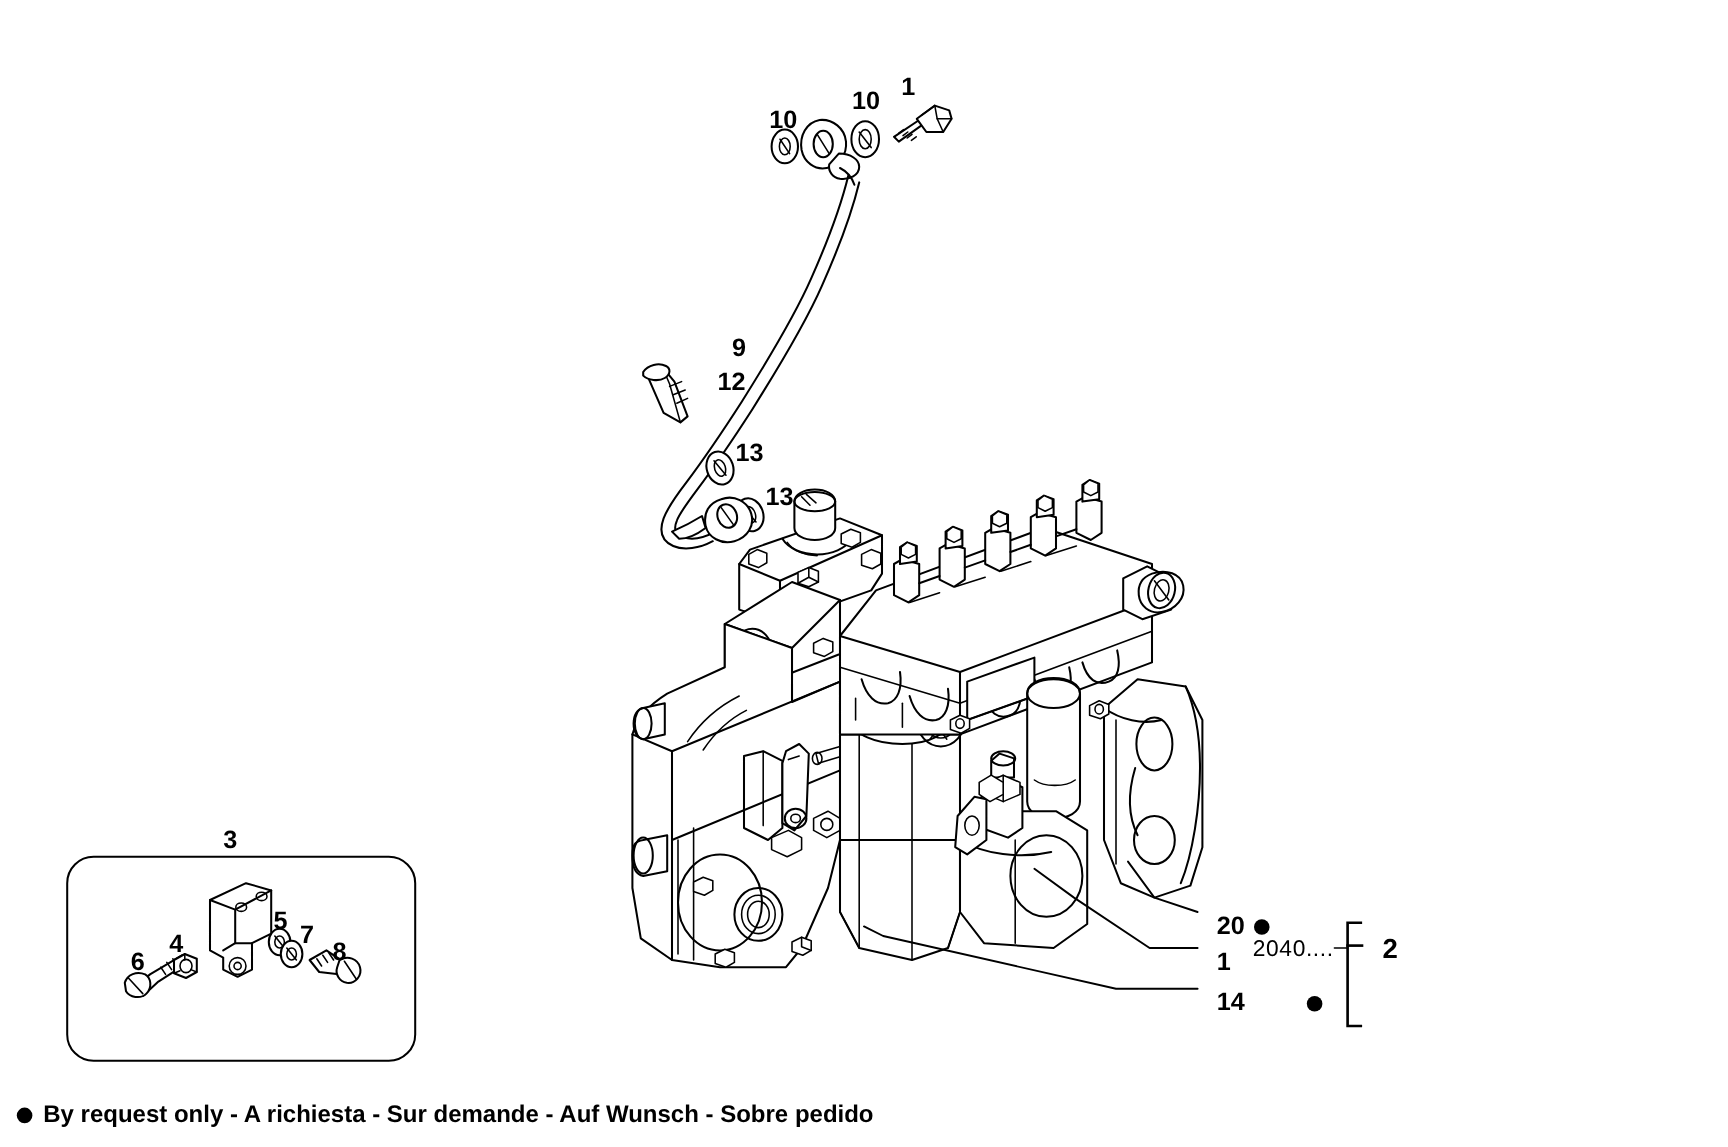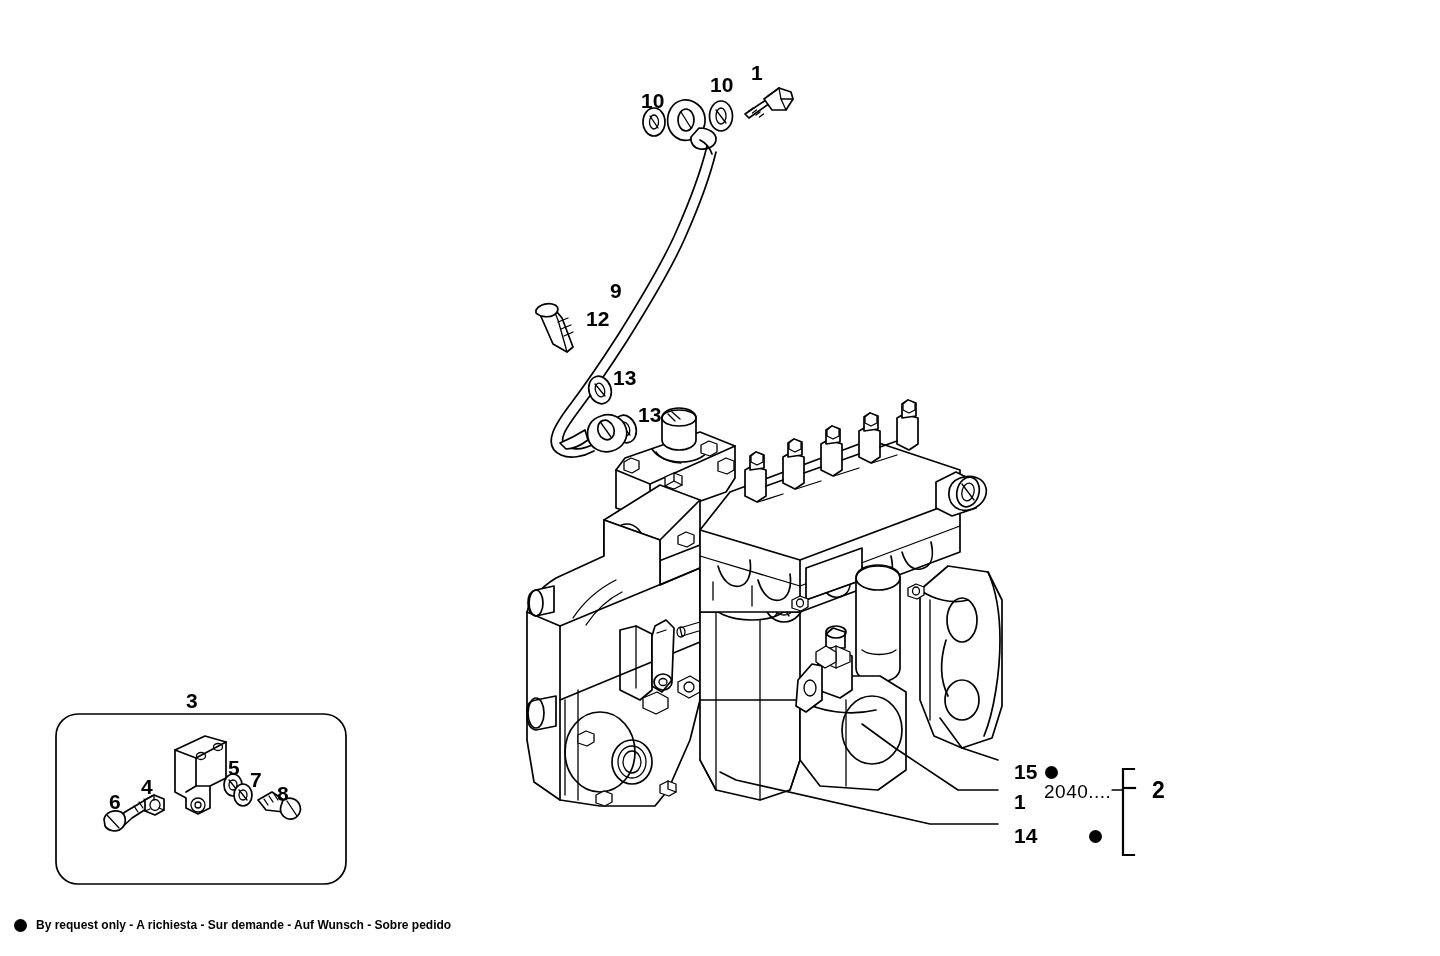--- a/index.html
+++ b/index.html
@@ -47,21 +47,21 @@
     color: #000000;
     white-space: nowrap;
     letter-spacing: 0.5px;
   }
   .footer-note {
     position: absolute;
     left: 14px;
     top: 918px;
     font-family: "Liberation Sans", sans-serif;
     font-weight: bold;
-    font-size: 12px;
+    font-size: 20px;
     color: #000000;
     white-space: nowrap;
     display: flex;
     align-items: center;
     gap: 9px;
   }
   .bullet-dot {
     display: inline-block;
     width: 13px;
     height: 13px;
@@ -485,33 +485,33 @@
                                 C 283 818, 279 812, 281 806 Z"></path>
         <path class="ln-t" d="M287 801 L297 816"></path>
       </g>
     </g>
   </svg>
 
   <div class="callout" style="left:641px; top:90px;">10</div>
   <div class="callout" style="left:710px; top:74px;">10</div>
   <div class="callout" style="left:751px; top:62px;">1</div>
   <div class="callout" style="left:610px; top:280px;">9</div>
-  <div class="callout" style="left:586px; top:308px;">12</div>
+  <div class="callout" style="left:598px; top:308px;">12</div>
   <div class="callout" style="left:613px; top:367px;">13</div>
   <div class="callout" style="left:638px; top:404px;">13</div>
 
   <div class="callout" style="left:186px; top:690px;">3</div>
   <div class="callout" style="left:109px; top:791px;">6</div>
   <div class="callout" style="left:141px; top:776px;">4</div>
   <div class="callout" style="left:228px; top:757px;">5</div>
   <div class="callout" style="left:250px; top:769px;">7</div>
   <div class="callout" style="left:277px; top:783px;">8</div>
 
   <div class="label-row" style="left:1014px; top:760px;">
-    <span>15</span>
+    <span>20</span>
     <span class="dot-inline"></span>
   </div>
   <div class="label-row" style="left:1014px; top:790px;">
     <span>1</span>
   </div>
   <div class="label-row" style="left:1014px; top:824px;gap:44px;">
     <span>14</span>
     <span class="dot-inline"></span>
   </div>
 

